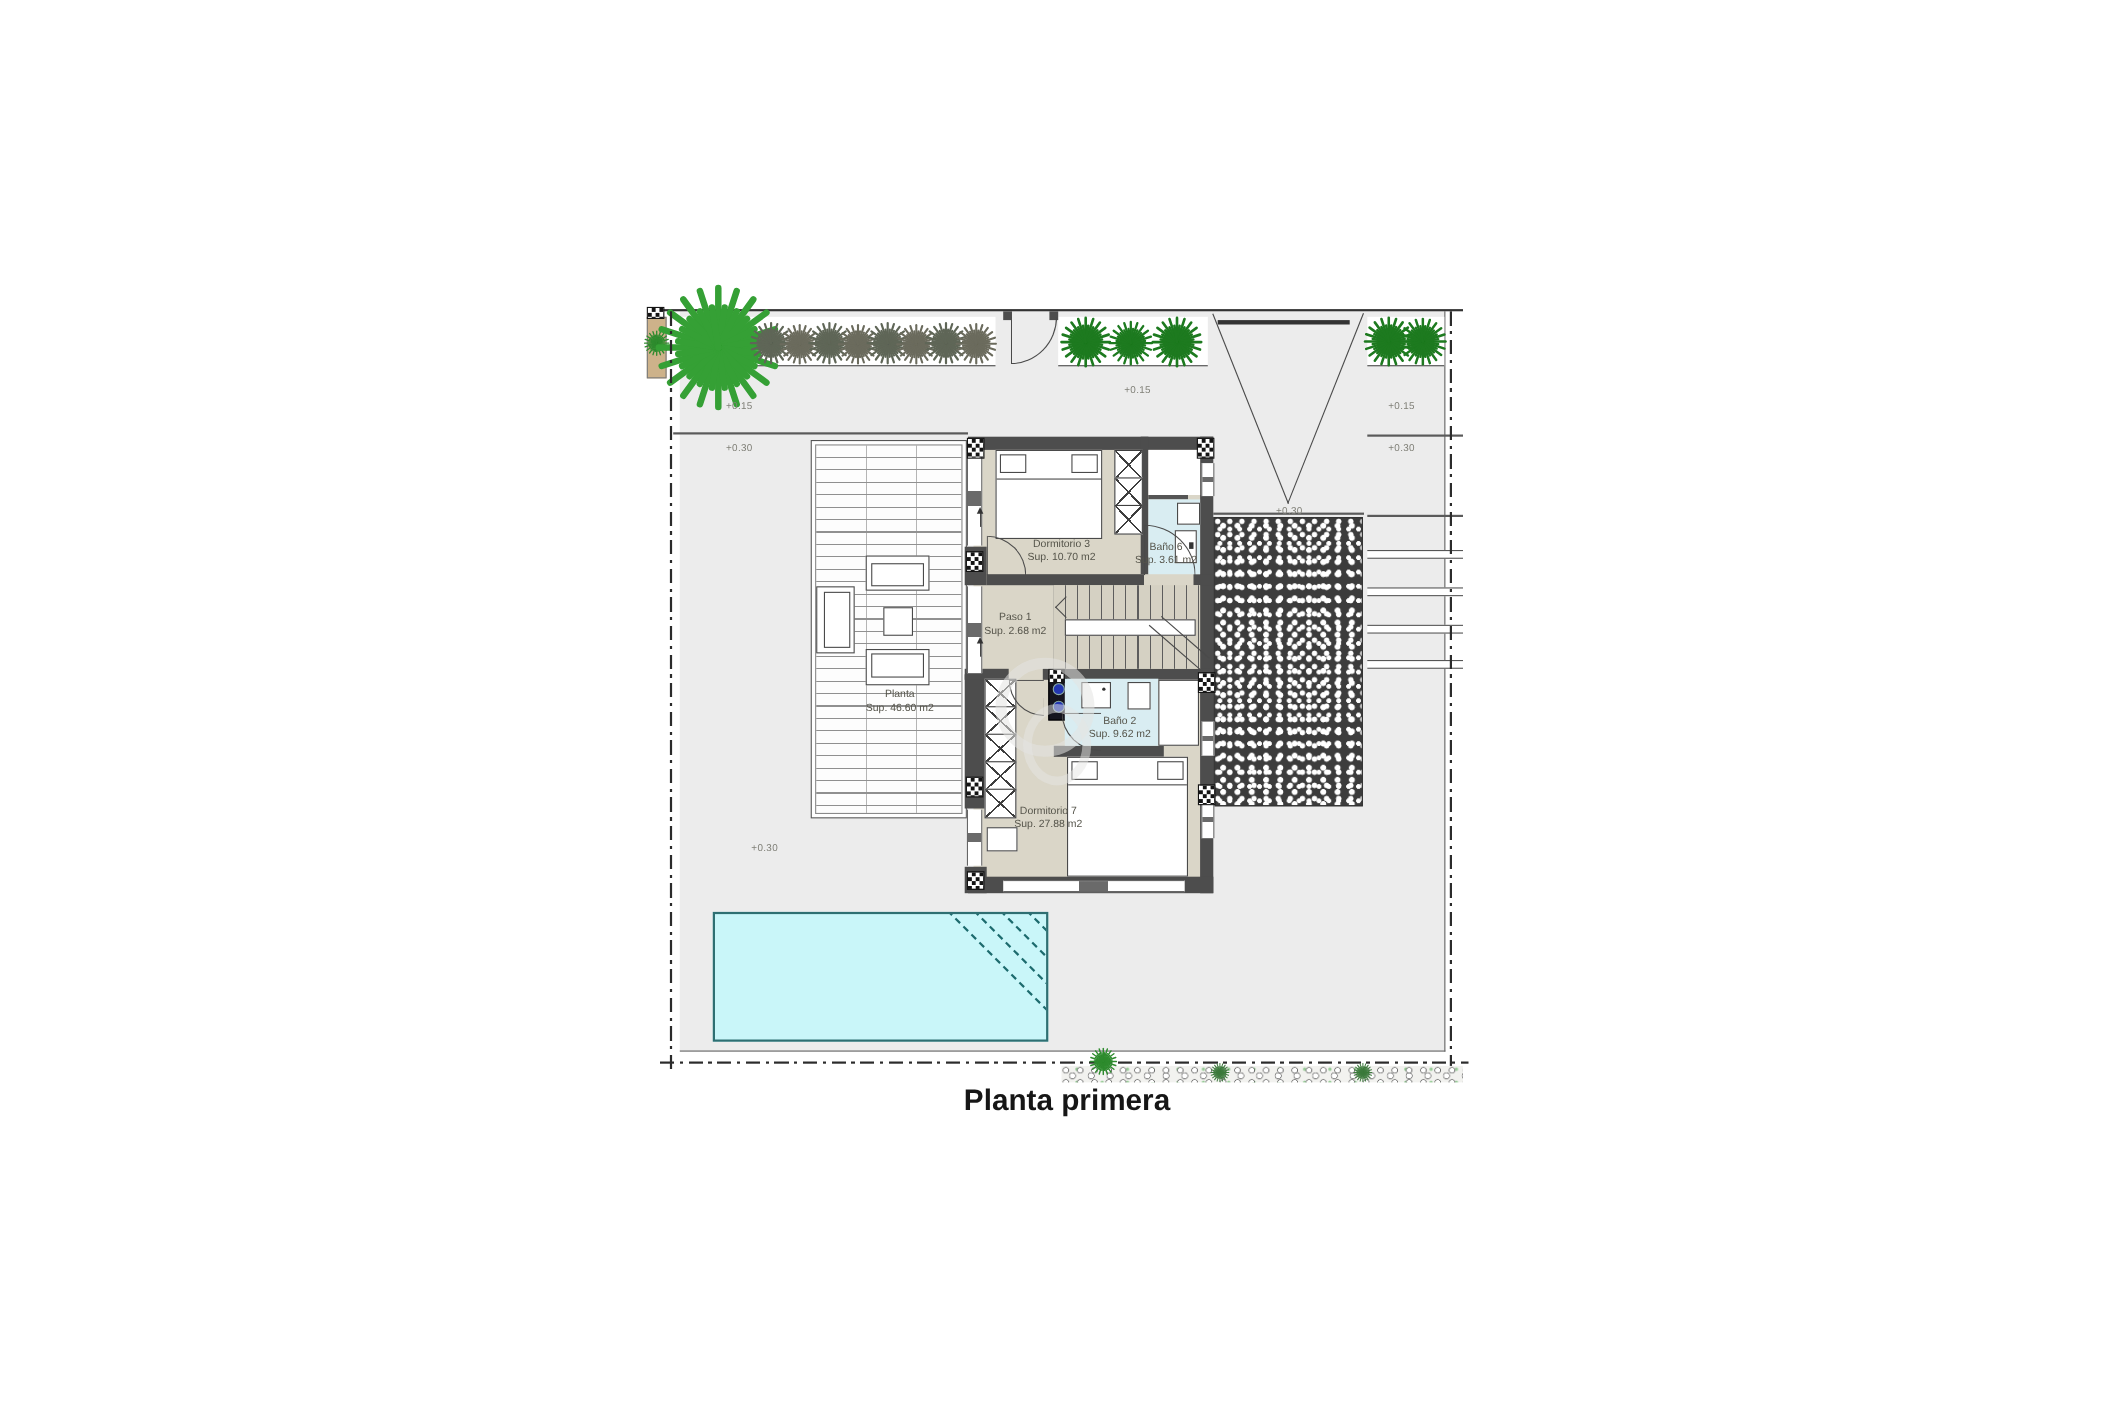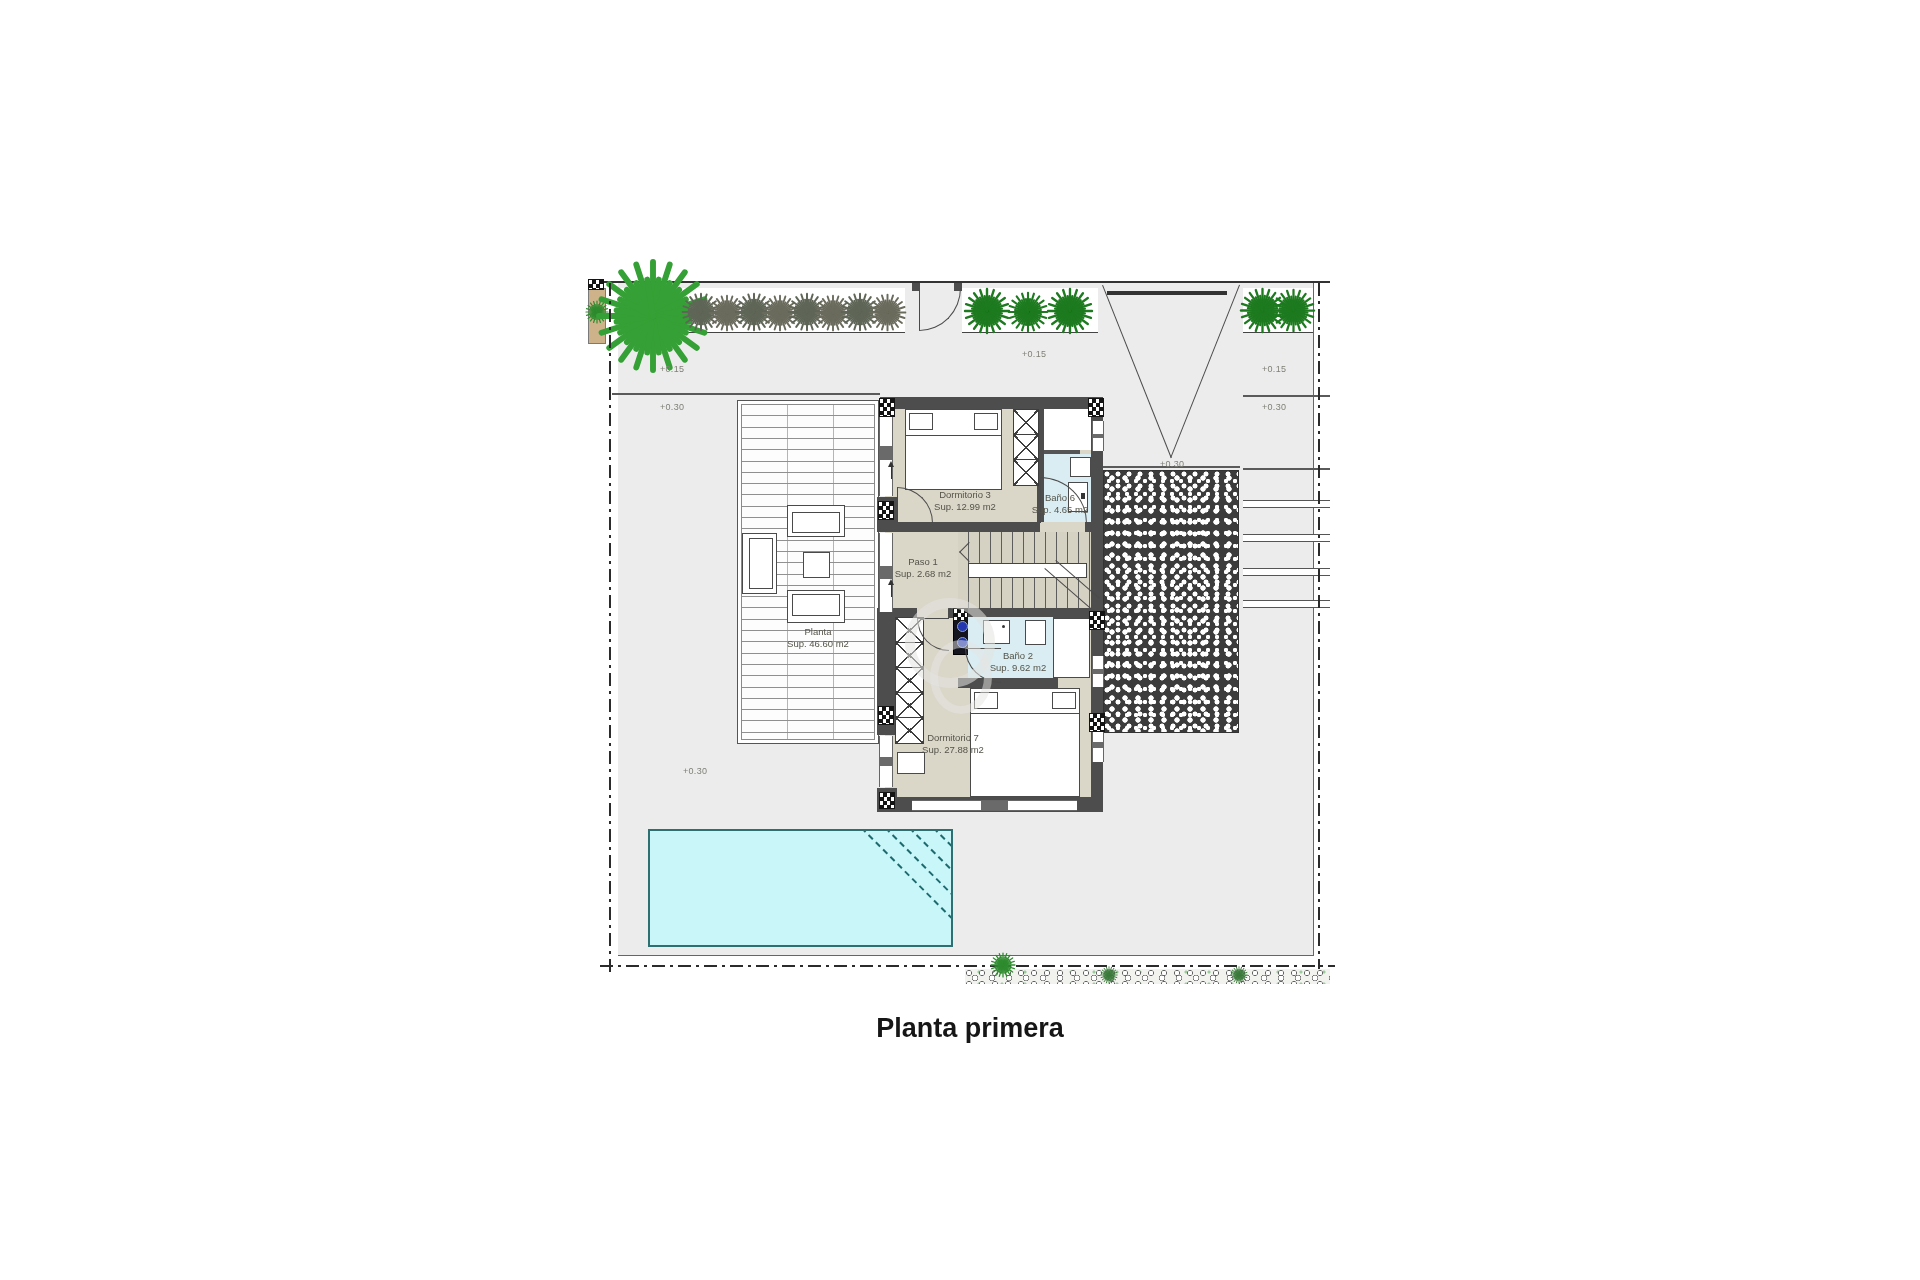--- a/index.html
+++ b/index.html
@@ -238,38 +238,38 @@
   <div class="abs window-h" style="left:1092px;top:728px;width:10px;height:34px;"></div>
   <div class="abs window-v" style="left:912px;top:800px;width:165px;height:9px;"></div>
 
   <div class="abs furn" style="left:905px;top:409px;width:95px;height:79px;">
     <div style="position:absolute;left:3px;top:3px;width:22px;height:15px;border:1px solid #4a4a4a;"></div>
     <div style="position:absolute;right:3px;top:3px;width:22px;height:15px;border:1px solid #4a4a4a;"></div>
     <div style="position:absolute;left:0;top:25px;width:100%;border-top:1px solid #4a4a4a;"></div>
   </div>
   <div class="abs room-label" style="left:925px;top:489px;width:80px;">
     <span>Dormitorio 3</span>
-    <span>Sup. 12.99 m2</span>
+    <span>Sup. 10.70 m2</span>
   </div>
 
   <div class="abs xcell" style="left:1013px;top:409px;width:24px;height:25px;"></div>
   <div class="abs xcell" style="left:1013px;top:434px;width:24px;height:25px;"></div>
   <div class="abs xcell" style="left:1013px;top:459px;width:24px;height:25px;"></div>
   <div class="abs arc ne" style="left:897px;top:487px;width:34px;height:35px;"></div>
 
   <div class="abs white" style="left:1044px;top:409px;width:47px;height:41px;"></div>
   <div class="abs bath" style="left:1044px;top:454px;width:47px;height:68px;"></div>
   <div class="abs furn" style="left:1070px;top:457px;width:19px;height:18px;"></div>
   <div class="abs furn" style="left:1068px;top:482px;width:18px;height:28px;">
       <div style="position:absolute;right:2px;top:10px;width:4px;height:6px;background:#333;"></div>
     </div>
   <div class="abs arc ne" style="left:1040px;top:477px;width:45px;height:45px;"></div>
   <div class="abs room-label" style="left:1028px;top:492px;width:64px;">
     <span>Baño 6</span>
-    <span>Sup. 4.65 m2</span>
+    <span>Sup. 3.61 m2</span>
   </div>
 
   <div class="abs room-label" style="left:893px;top:556px;width:60px;">
     <span>Paso 1</span>
     <span>Sup. 2.68 m2</span>
   </div>
   <div class="abs treads" style="left:958px;top:532px;width:133px;height:76px;"></div>
   <div class="abs" style="left:968px;top:563px;width:117px;height:13px;background:#fff;border:1px solid #444;"></div>
   <div class="abs chev" style="left:962px;top:545px;"></div>
   <div class="abs diag" style="left:1045px;top:568px;width:62px;transform:rotate(41deg);"></div>
@@ -339,15 +339,15 @@
   <svg class="abs palm" style="left:990px;top:952px;color:#2e8b2e;" width="26" height="26">
       <use href="#palm"></use>
     </svg>
   <svg class="abs palm" style="left:1100px;top:966px;color:#3b7a3b;" width="18" height="18">
       <use href="#palm"></use>
     </svg>
   <svg class="abs palm" style="left:1230px;top:966px;color:#3b7a3b;" width="18" height="18">
       <use href="#palm"></use>
     </svg>
 
-  <div class="abs title" style="left:840px;top:985px;width:260px;margin-top:28px;">Planta primera</div>
+  <div class="abs title" style="left:840px;top:985px;width:260px;">Planta primera</div>
 
 </div>
 
 </body></html>

